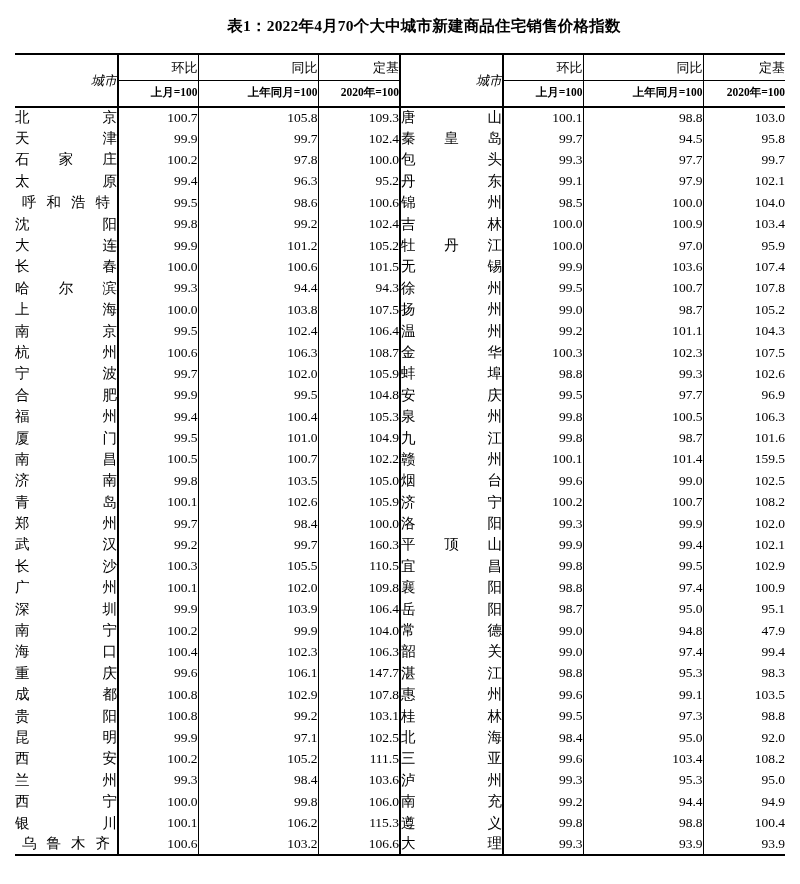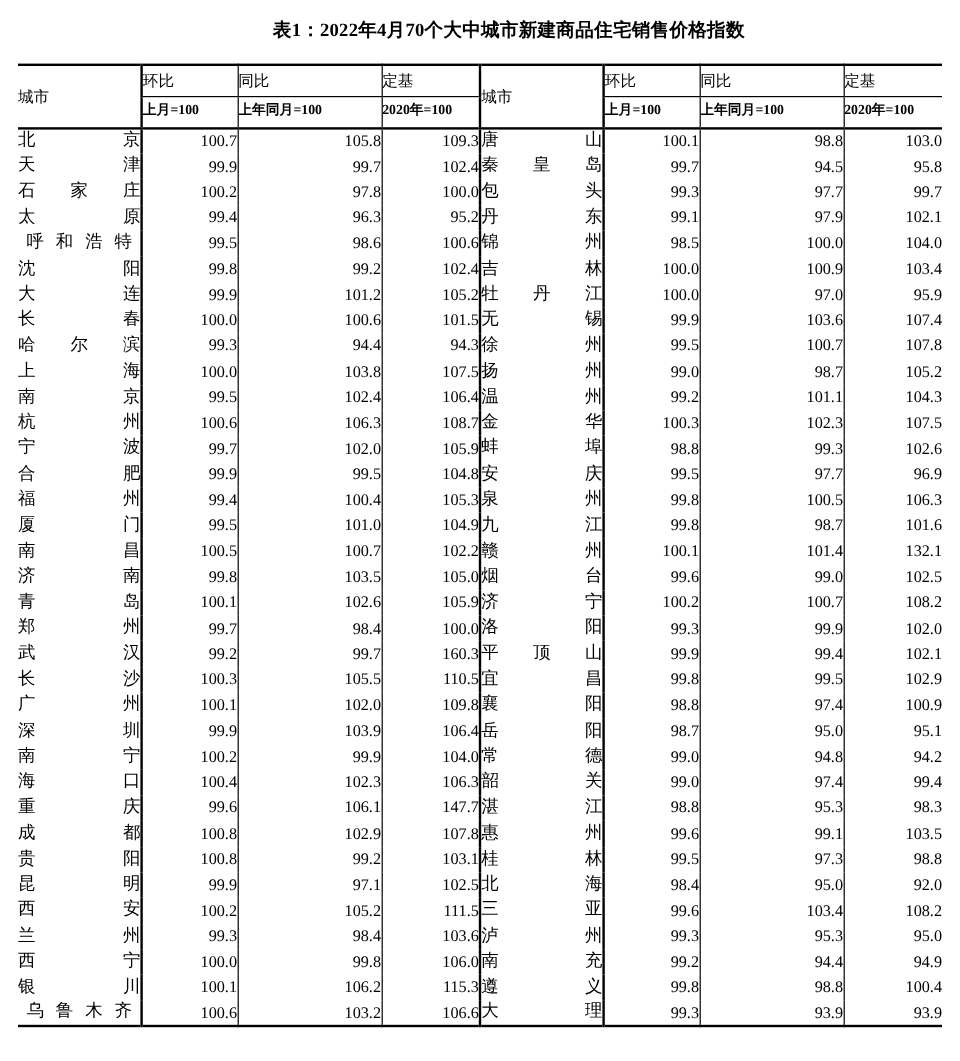--- a/index.html
+++ b/index.html
@@ -46,33 +46,34 @@
   }
   table.idx td, table.idx th {
     padding: 0;
     margin: 0;
     font-weight: normal;
     vertical-align: middle;
   }
   
   .hdr-top td, .hdr-bot td {
     font-size: 13px;
-    text-align: left;
+    text-align: right;
     line-height: 1.0;
     font-family: "Liberation Serif", "DejaVu Serif", serif;
   }
   .hdr-top td { height: 25px; padding-top: 2px; }
   .hdr-bot td { height: 25px; }
   .hdr-bot td.small {
     font-size: 11.5px;
     font-weight: bold;
   }
   .hdr-city {
     font-size: 13.5px;
     text-align: center;
+    font-style: italic;
   }
   
   .vl  { border-left: 1.1px solid #000; }
   .vlT { border-left: 2.2px solid #000; }
   .vrT { border-right: 2.2px solid #000; }
   .hb  { border-bottom: 1.1px solid #000; }
   .hbT { border-bottom: 2.2px solid #000; }
 
   
   tbody tr { height: 21.4px; }
@@ -301,21 +302,21 @@
             <td class="num vl">101.6</td>
           </tr>
           <tr>
             <td class="city">南昌</td>
             <td class="num vlT">100.5</td>
             <td class="num vl">100.7</td>
             <td class="num vl vrT">102.2</td>
             <td class="city">赣州</td>
             <td class="num vlT">100.1</td>
             <td class="num vl">101.4</td>
-            <td class="num vl">132.1</td>
+            <td class="num vl">159.5</td>
           </tr>
           <tr>
             <td class="city">济南</td>
             <td class="num vlT">99.8</td>
             <td class="num vl">103.5</td>
             <td class="num vl vrT">105.0</td>
             <td class="city">烟台</td>
             <td class="num vlT">99.6</td>
             <td class="num vl">99.0</td>
             <td class="num vl">102.5</td>
@@ -381,21 +382,21 @@
             <td class="num vl">95.1</td>
           </tr>
           <tr>
             <td class="city">南宁</td>
             <td class="num vlT">100.2</td>
             <td class="num vl">99.9</td>
             <td class="num vl vrT">104.0</td>
             <td class="city">常德</td>
             <td class="num vlT">99.0</td>
             <td class="num vl">94.8</td>
-            <td class="num vl">94.2</td>
+            <td class="num vl">47.9</td>
           </tr>
           <tr>
             <td class="city">海口</td>
             <td class="num vlT">100.4</td>
             <td class="num vl">102.3</td>
             <td class="num vl vrT">106.3</td>
             <td class="city">韶关</td>
             <td class="num vlT">99.0</td>
             <td class="num vl">97.4</td>
             <td class="num vl">99.4</td>

